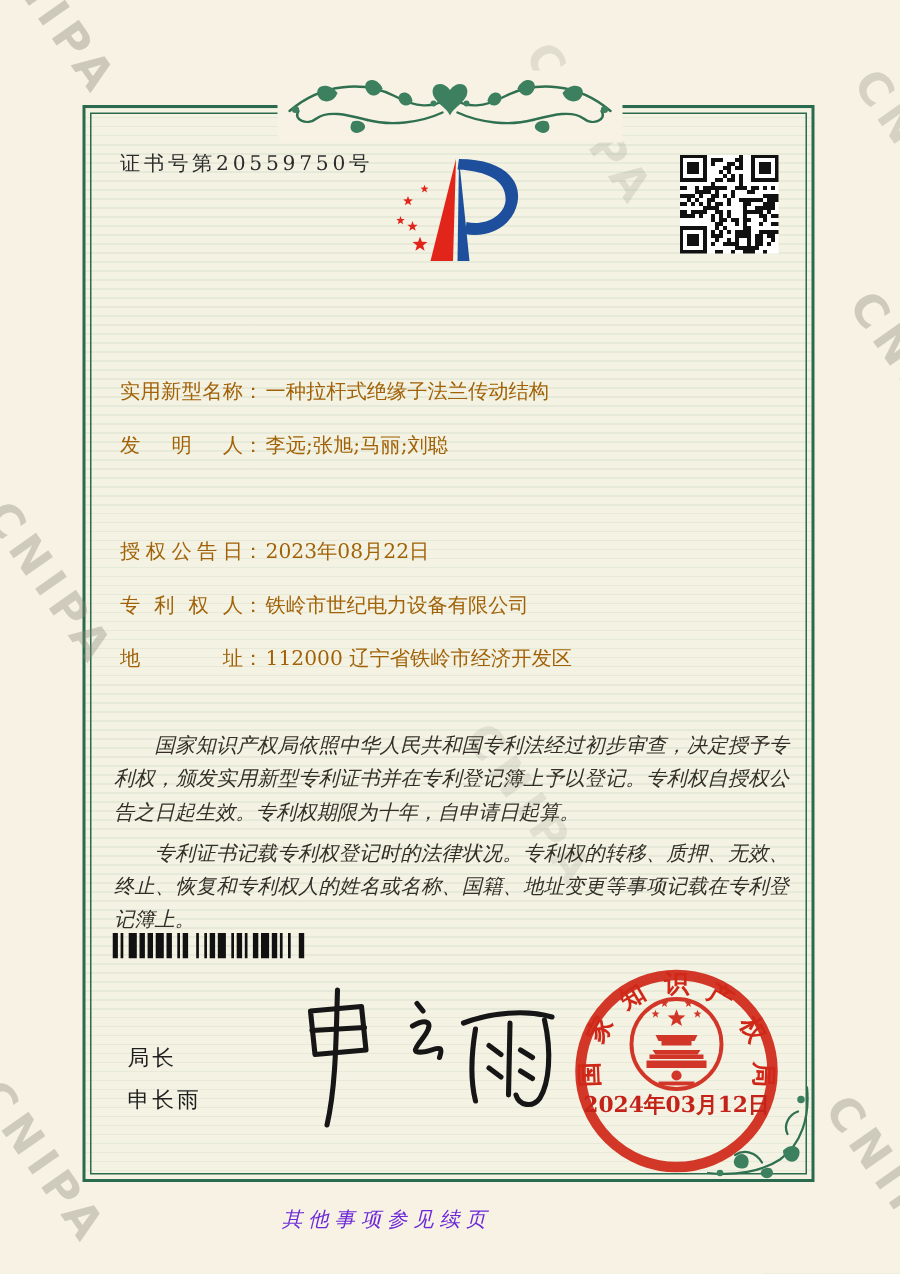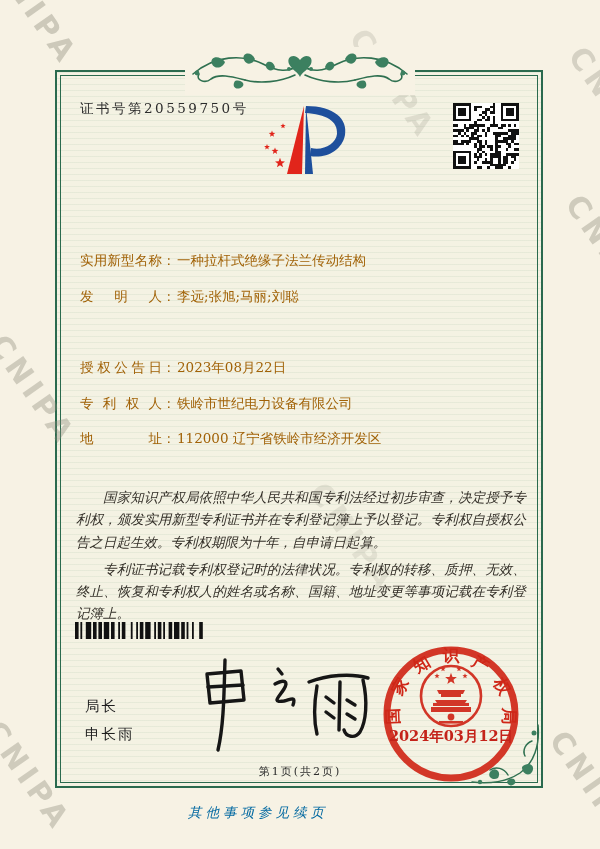--- a/index.html
+++ b/index.html
@@ -58,21 +58,21 @@
     font-size:14.5px; color:#1f1f1f; line-height:1.9; letter-spacing:2px;
   }
   .signature { position:absolute; left:175px; top:652px; width:200px; height:105px; }
   .seal { position:absolute; left:381px; top:644px; width:140px; height:140px; mix-blend-mode:multiply; }
   .page-num {
     position:absolute; left:55px; top:764px; width:490px; text-align:center;
     font-size:11px; letter-spacing:2px; color:#2c2c2c;
   }
   .footer-note {
     position:absolute; left:0; top:804px; width:516px; text-align:center;
-    font-size:13.5px; letter-spacing:4px; color:#0369a1;
+    font-size:13.5px; letter-spacing:4px; color:#6d28d9;
   }
   .ornament-top {
     position:absolute; left:185px; top:47px; width:230px; height:48px; z-index:4;
     background:#f7f2e4;
   }
   .ornament-corner { position:absolute; left:468px; top:723px; width:75px; height:65px; z-index:4; }
 </style>
 </head>
 <body>
 
@@ -458,18 +458,17 @@
         <rect x="60" y="50" width="20" height="3"></rect>
         <path d="M54,56 L86,56 L84,59 L56,59 Z"></path>
         <rect x="52" y="59" width="36" height="3"></rect>
         <rect x="50" y="63" width="40" height="5"></rect>
         <circle cx="70" cy="73" r="3.4"></circle>
         <rect x="58" y="77" width="24" height="2.6"></rect>
       </g>
       <text x="70" y="97" text-anchor="middle" font-size="14.5" font-weight="bold" fill="#c4231a" font-family="DejaVu Serif, serif">2024年03月12日</text>
     </svg>
 
-    <div class="page-num">第1页(共2页)</div>
 
     <div class="footer-note kai">其他事项参见续页</div>
 
   </div>
 </div>
 
 </body></html>

